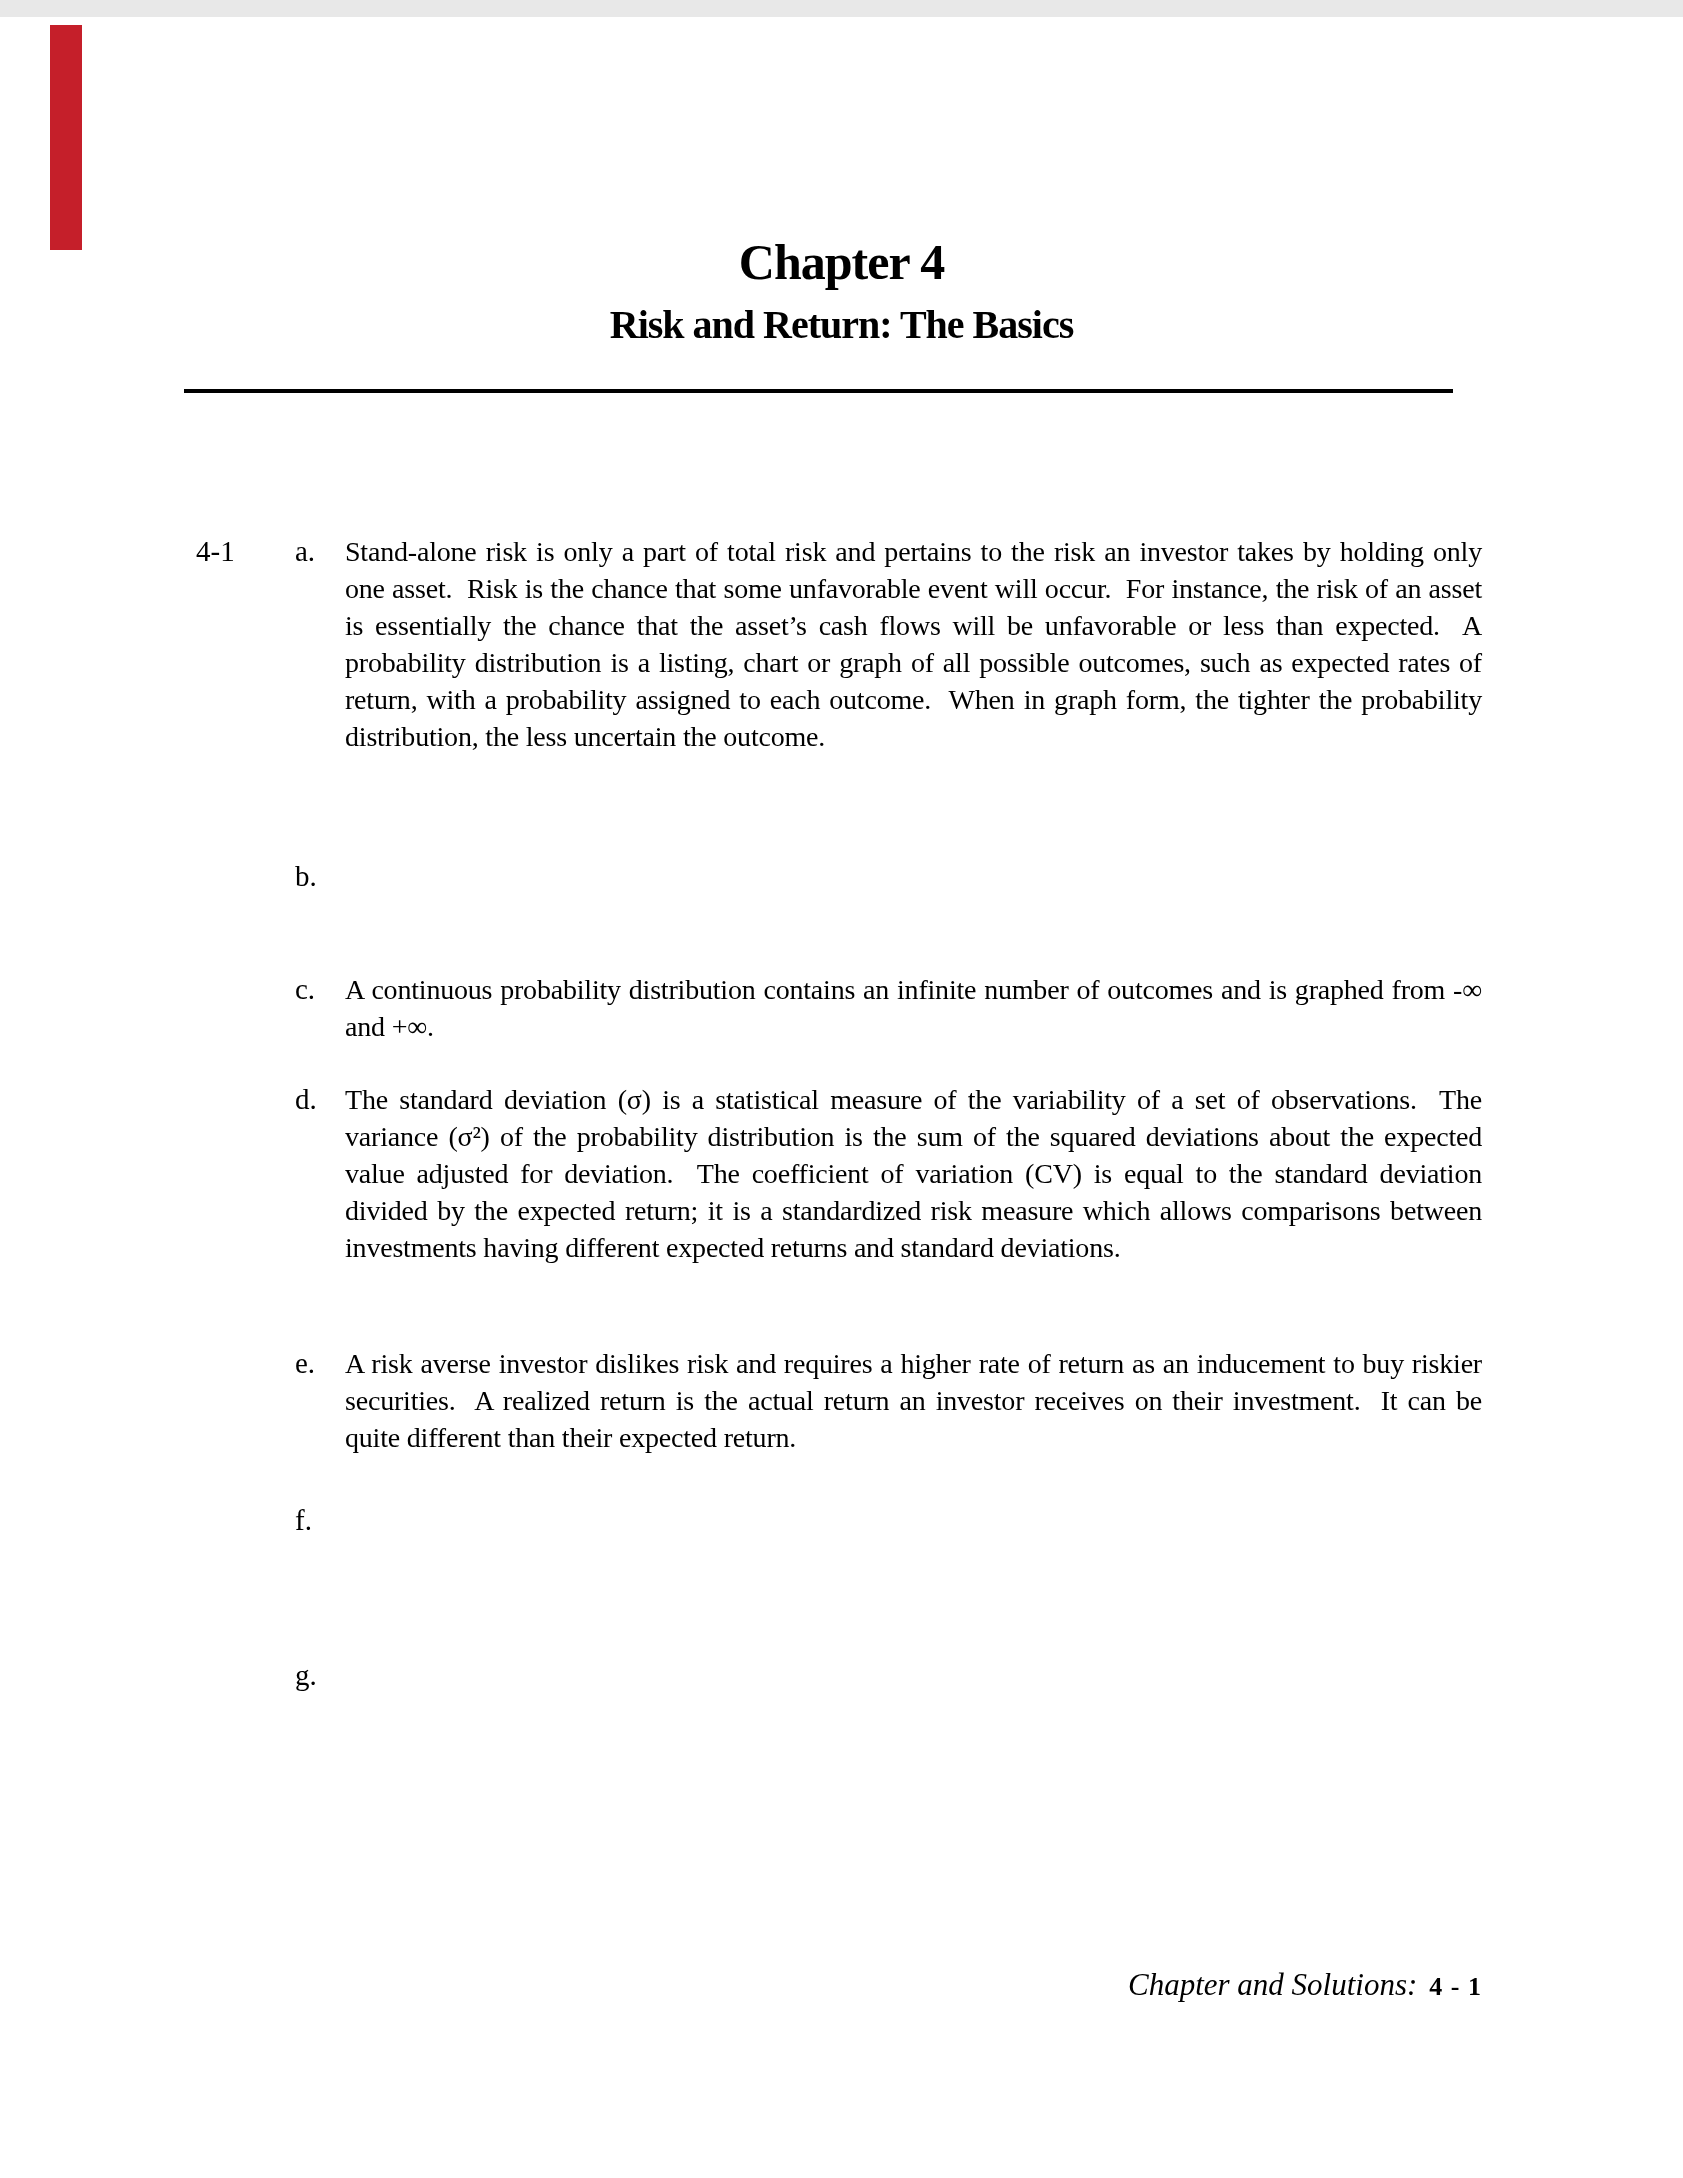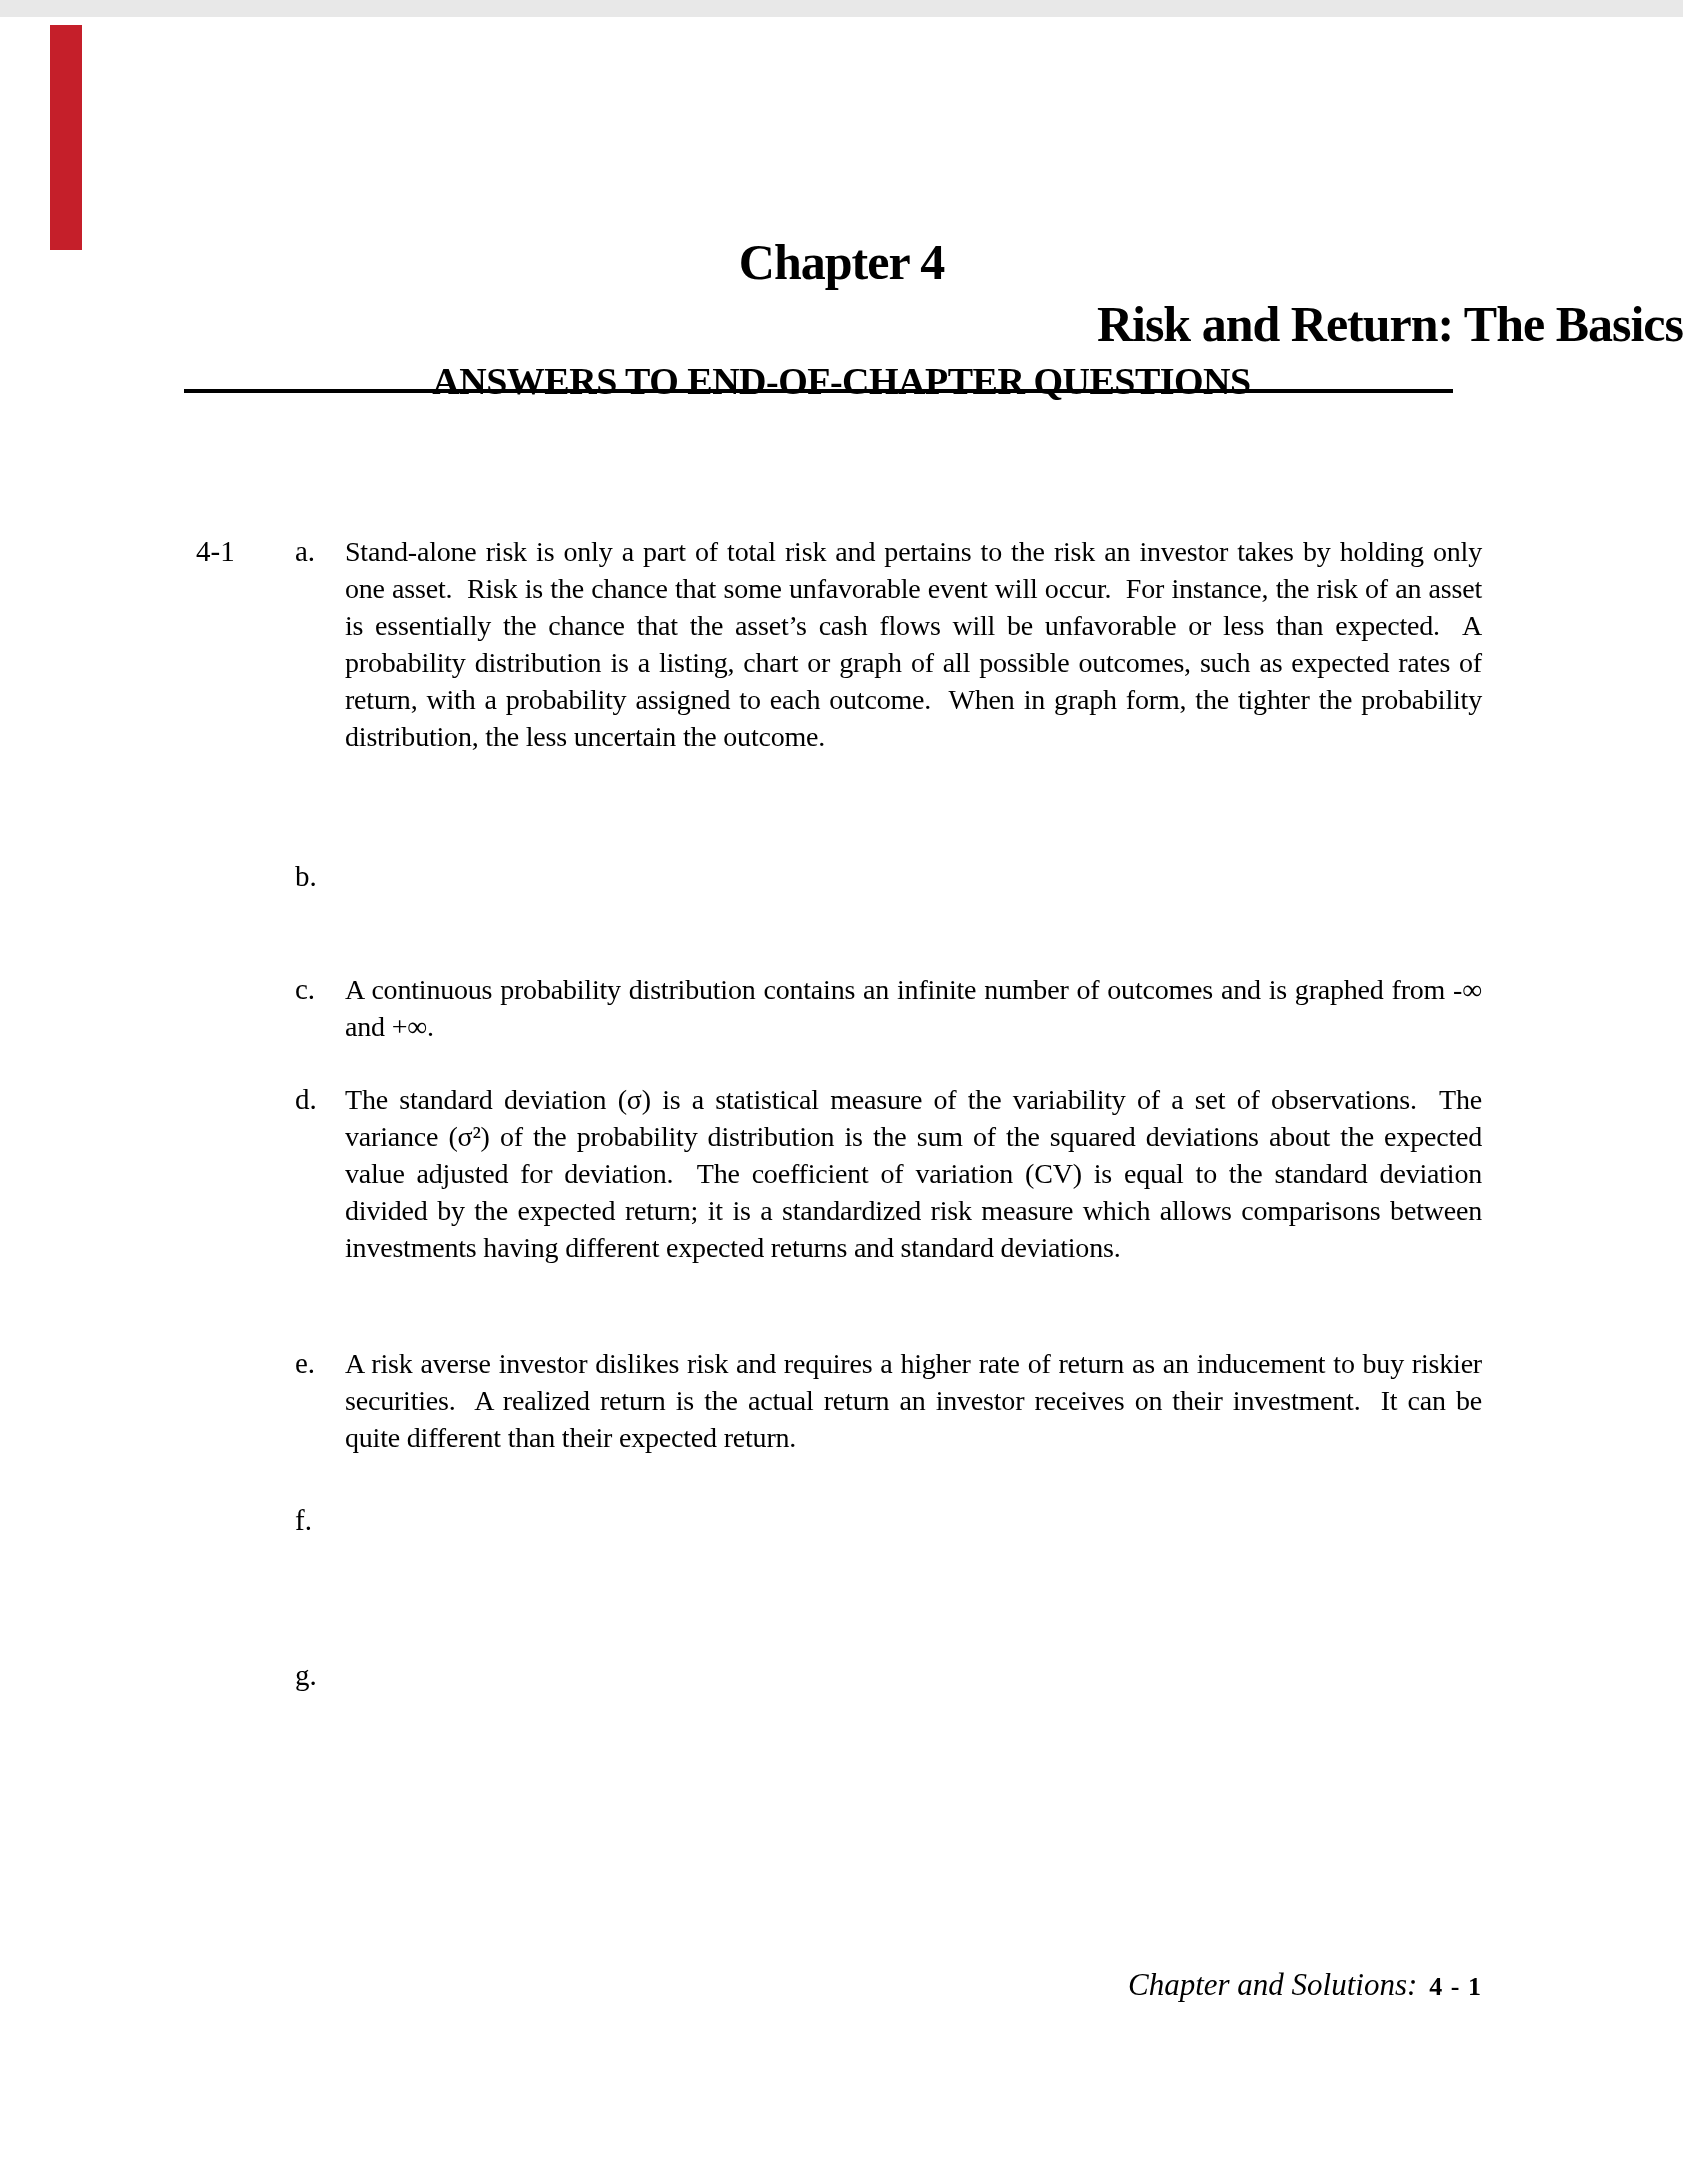--- a/index.html
+++ b/index.html
@@ -16,21 +16,21 @@
   .red-mark{
     position:absolute;left:50px;top:8px;width:32px;height:225px;
     background:#c51f2a;
   }
   
   .titles{
     position:absolute;top:214px;left:0;width:1683px;
     text-align:center;font-weight:bold;
   }
   .h-chapter{font-size:50px;line-height:63px;letter-spacing:-1px;}
-  .h-title{font-size:50px;line-height:61px;letter-spacing:-1px;text-align:right;}
+  .h-title{font-size:40px;line-height:61px;letter-spacing:-1px;}
   .h-sub{font-size:38px;line-height:53px;letter-spacing:-0.5px;}
   .rule{
     position:absolute;top:372px;left:184px;width:1269px;height:4px;
     background:#000;
   }
   
   .answers{position:absolute;left:184px;top:516px;width:1298px;}
   .item{position:absolute;left:0;width:1298px;}
   .item-a{top:0;}
   .item-b{top:325px;}
@@ -82,21 +82,20 @@
 </head>
 <body>
 
 <div class="page">
 
   <div class="red-mark" style="background: rgb(197, 31, 42);"></div>
 
   <div class="titles">
     <div class="h-chapter">Chapter 4</div>
     <div class="h-title">Risk and Return: The Basics</div>
-    <div class="h-sub">ANSWERS TO END-OF-CHAPTER QUESTIONS</div>
   </div>
   <div class="rule"></div>
 
   <div class="answers">
 
     <div class="item item-a">
       <span class="qnum">4-1</span>
       <span class="ilabel">a.</span>
       <div class="itext">Stand-alone risk is only a part of total risk and pertains to the risk an investor takes by holding only one asset.  Risk is the chance that some unfavorable event will occur.  For instance, the risk of an asset is essentially the chance that the asset’s cash flows will be unfavorable or less than expected.  A probability distribution is a listing, chart or graph of all possible outcomes, such as expected rates of return, with a probability assigned to each outcome.  When in graph form, the tighter the probability distribution, the less uncertain the outcome.</div>
     </div>

